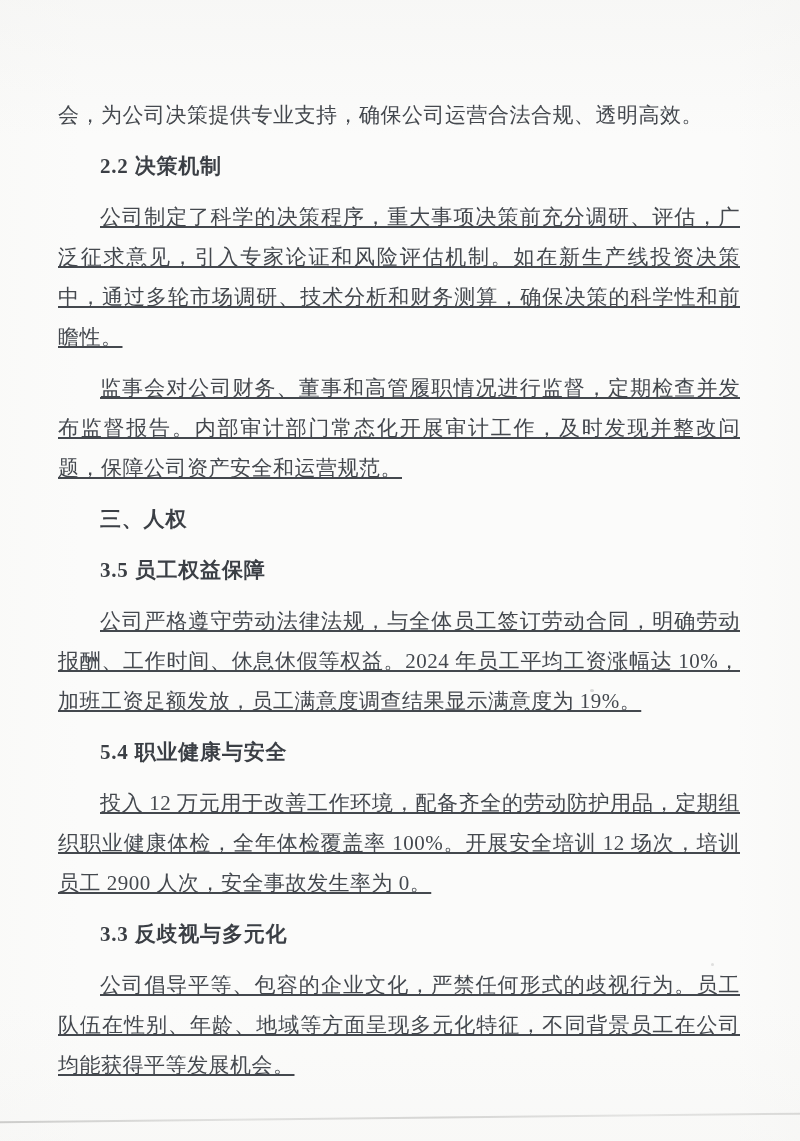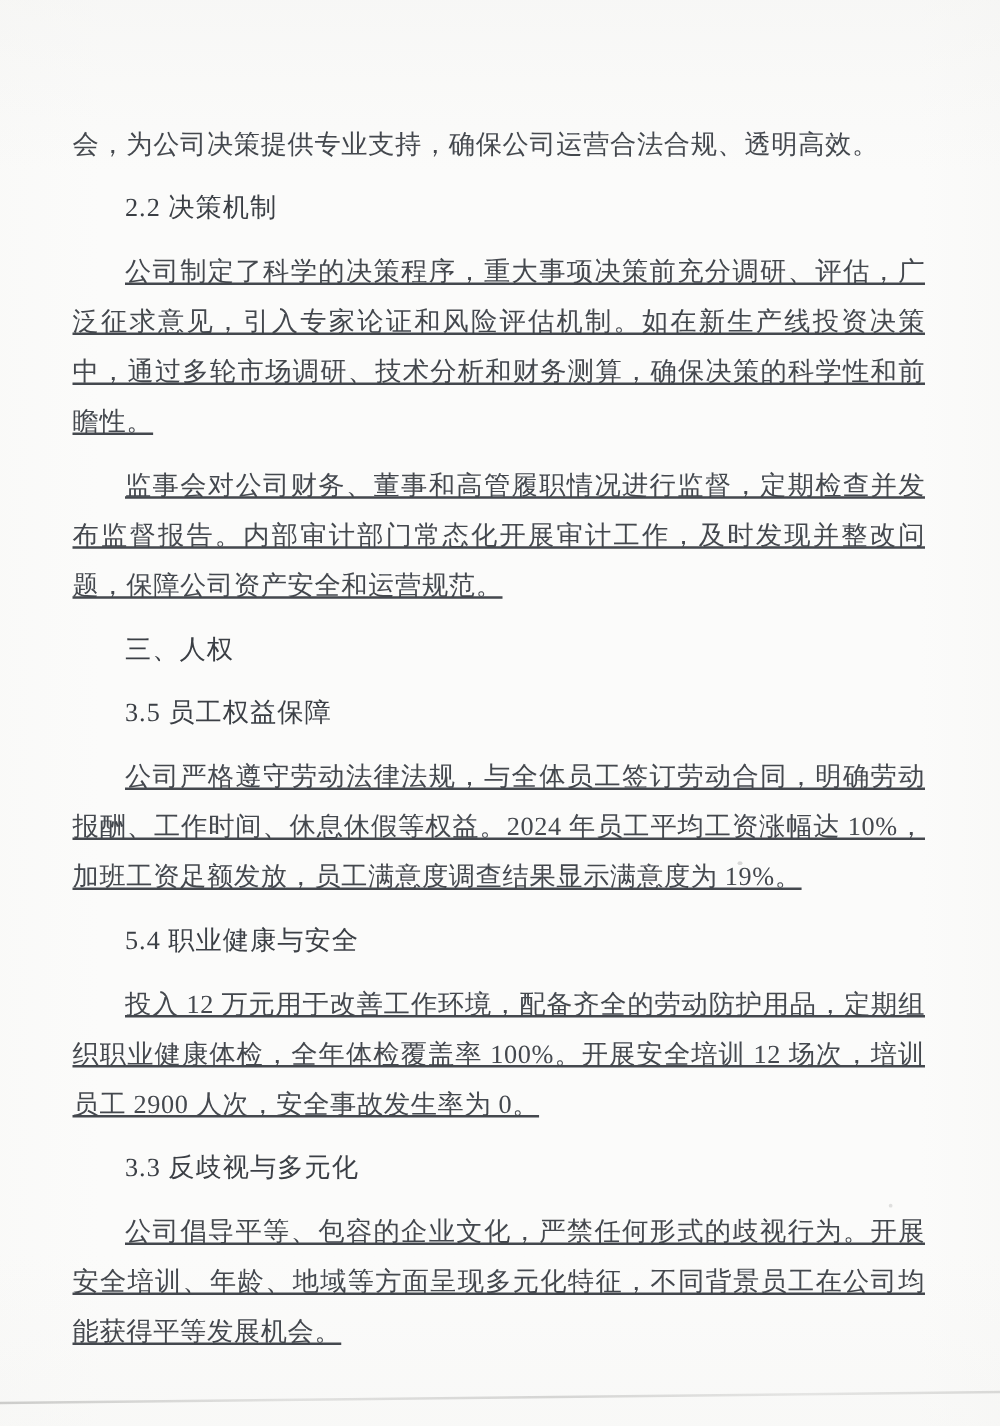--- a/index.html
+++ b/index.html
@@ -40,21 +40,21 @@
   }
   .para {
     text-indent: 2em;
     text-decoration: underline;
   }
   .continuation {
     text-indent: 0;
   }
   .heading {
     text-indent: 2em;
-    font-weight: normal;
+    font-weight: bold;
     color: #3b3f45;
     letter-spacing: 0.8px;
   }
   .paper-edge-line {
     position: absolute;
     left: -6px;
     top: 1117px;
     width: 812px;
     height: 1.5px;
     background: linear-gradient(90deg,
@@ -94,18 +94,18 @@
     <p class="continuation">会，为公司决策提供专业支持，确保公司运营合法合规、透明高效。</p>
     <p class="heading">2.2 决策机制</p>
     <p class="para">公司制定了科学的决策程序，重大事项决策前充分调研、评估，广泛征求意见，引入专家论证和风险评估机制。如在新生产线投资决策中，通过多轮市场调研、技术分析和财务测算，确保决策的科学性和前瞻性。</p>
     <p class="para">监事会对公司财务、董事和高管履职情况进行监督，定期检查并发布监督报告。内部审计部门常态化开展审计工作，及时发现并整改问题，保障公司资产安全和运营规范。</p>
     <p class="heading">三、人权</p>
     <p class="heading">3.5 员工权益保障</p>
     <p class="para">公司严格遵守劳动法律法规，与全体员工签订劳动合同，明确劳动报酬、工作时间、休息休假等权益。2024 年员工平均工资涨幅达 10%，加班工资足额发放，员工满意度调查结果显示满意度为 19%。</p>
     <p class="heading">5.4 职业健康与安全</p>
     <p class="para">投入 12 万元用于改善工作环境，配备齐全的劳动防护用品，定期组织职业健康体检，全年体检覆盖率 100%。开展安全培训 12 场次，培训员工 2900 人次，安全事故发生率为 0。</p>
     <p class="heading">3.3 反歧视与多元化</p>
-    <p class="para">公司倡导平等、包容的企业文化，严禁任何形式的歧视行为。开展安全培训、年龄、地域等方面呈现多元化特征，不同背景员工在公司均能获得平等发展机会。</p>
+    <p class="para">公司倡导平等、包容的企业文化，严禁任何形式的歧视行为。员工队伍在性别、年龄、地域等方面呈现多元化特征，不同背景员工在公司均能获得平等发展机会。</p>
   </div>
 
 <div class="paper-edge-line"></div>
 <div class="scan-speck-1"></div>
 <div class="scan-speck-2"></div>
 
 </body></html>

